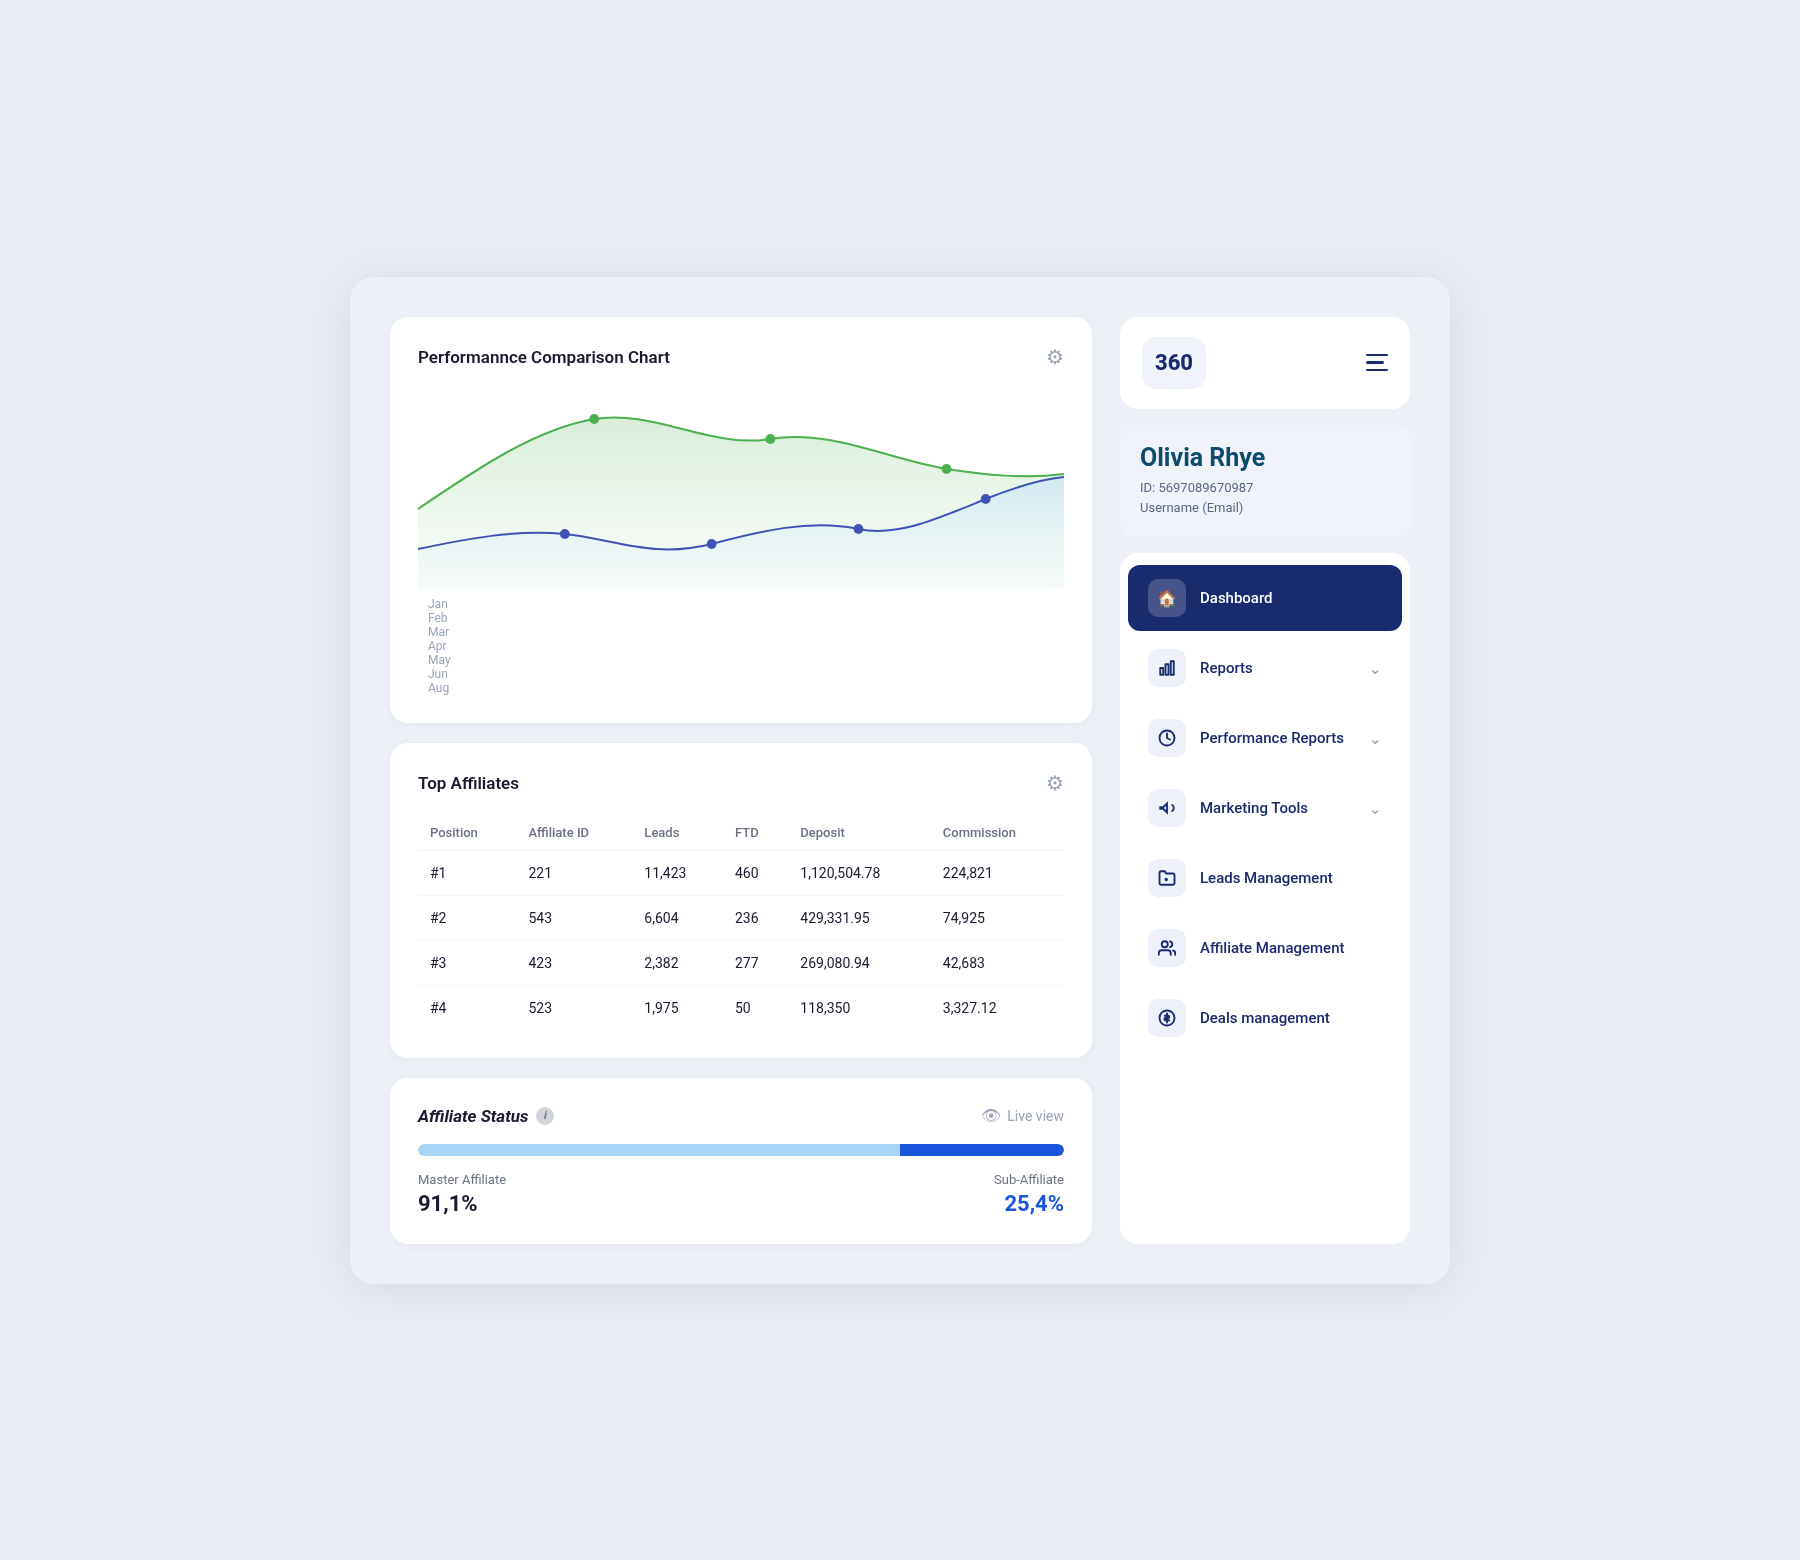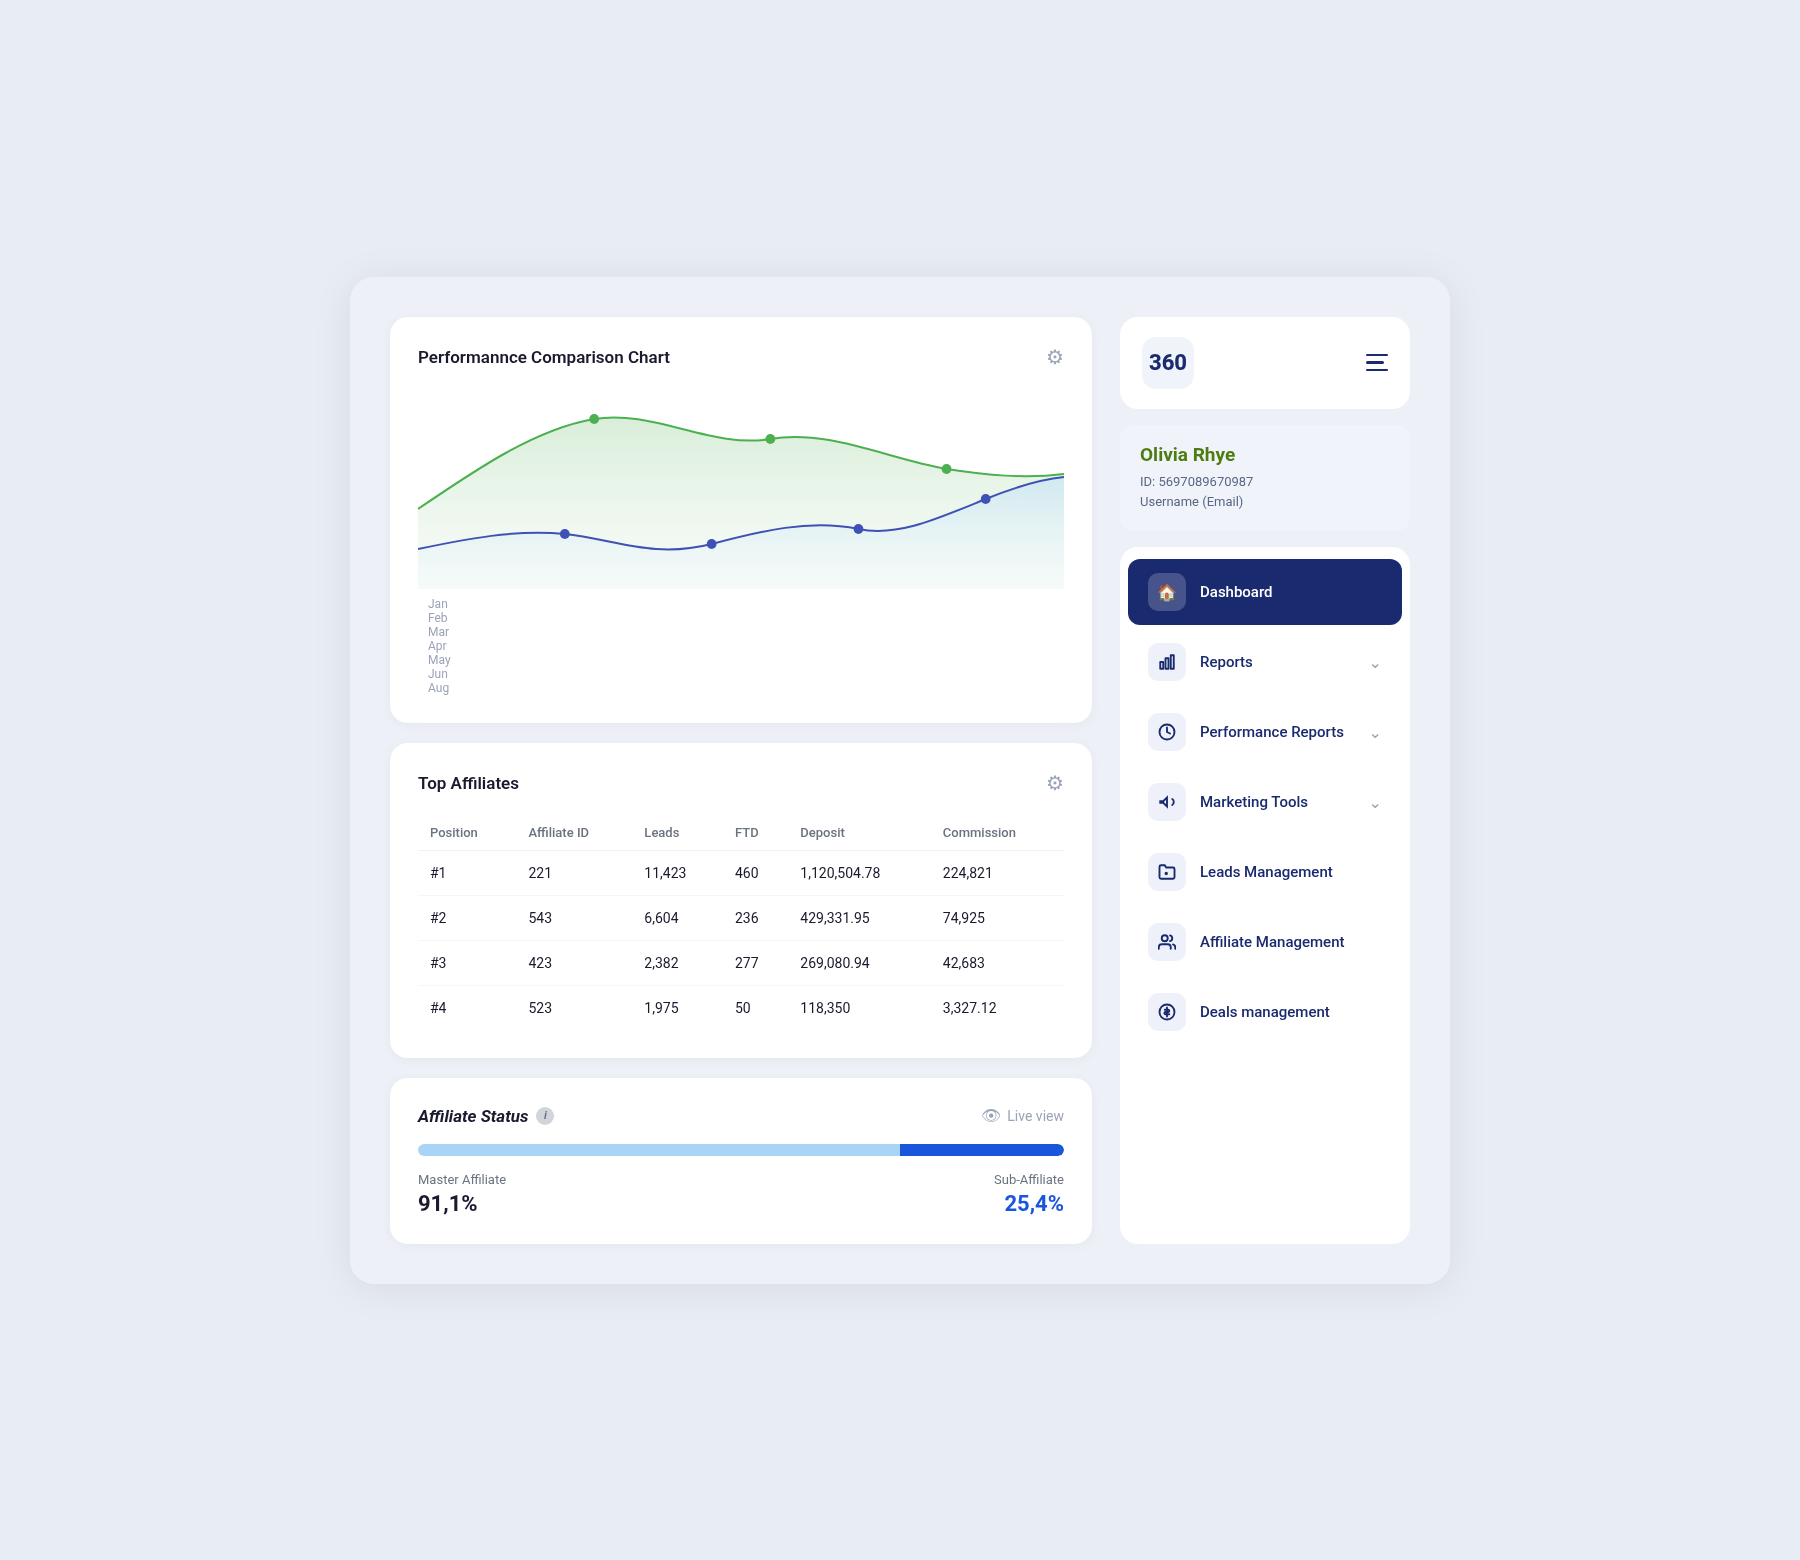--- a/index.html
+++ b/index.html
@@ -184,21 +184,21 @@
       background: #ffffff;
       border-radius: 18px;
       padding: 20px 22px;
       display: flex;
       justify-content: space-between;
       align-items: center;
     }
     .logo-box {
       background: #f0f4fa;
       border-radius: 14px;
-      width: 52px;
+      width: 64px;
       height: 52px;
       display: flex;
       align-items: center;
       justify-content: center;
       font-size: 22px;
       font-weight: 800;
       color: #1a2a6e;
     }
     .hamburger-icon {
       display: flex;
@@ -214,23 +214,23 @@
     .hamburger-line:first-child { width: 22px; }
     .hamburger-line:nth-child(2) { width: 18px; }
     .hamburger-line:last-child { width: 22px; }
 
     .user-card {
       background: #f0f4fa;
       border-radius: 14px;
       padding: 18px 20px;
     }
     .user-name {
-      font-size: 19px;
+      font-size: 25px;
       font-weight: 700;
-      color: #4d7c0f;
+      color: #0c4a6e;
       margin-bottom: 6px;
     }
     .user-id {
       font-size: 13px;
       color: #5a6785;
       line-height: 1.6;
     }
 
     .nav-section {
       background: #ffffff;

